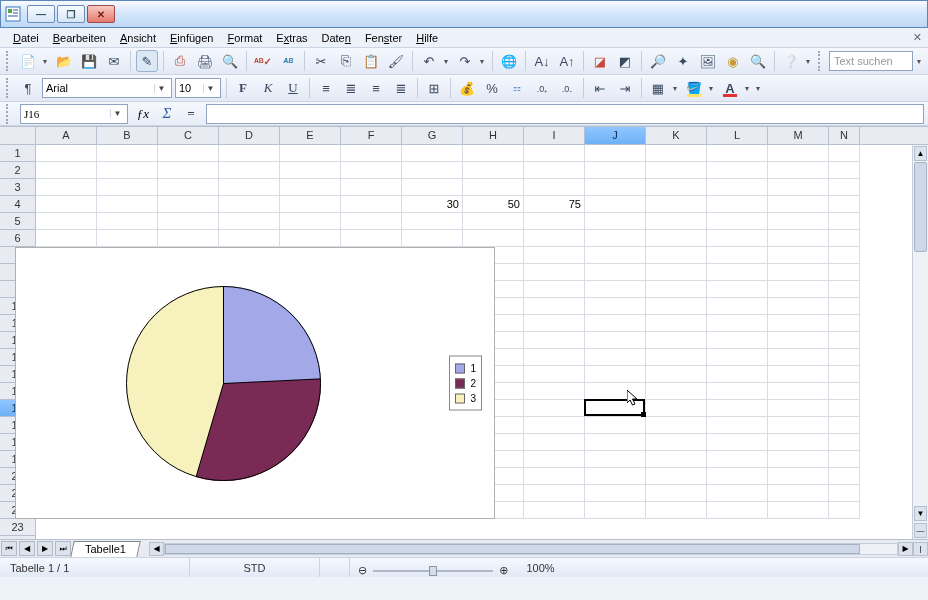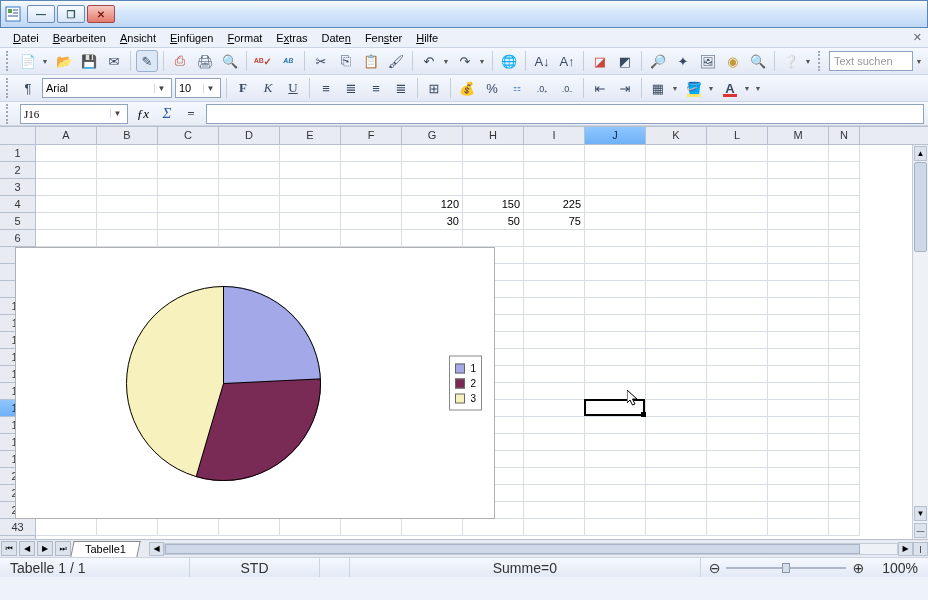--- a/index.html
+++ b/index.html
@@ -73,21 +73,21 @@
 .tabrow { height: 18px; background:#e8ecf2; border-top:1px solid #b6c0cf; display:flex; align-items:stretch;}
 .tabnav { display:flex;}
 .tabnav .nb { width:16px; border:1px solid #b0b8c6; margin:1px; font-size:8px; display:flex; align-items:center; justify-content:center; background:#dde3ed; cursor:pointer;}
 .sheettab { background:#fff; border:1px solid #888; border-bottom:none; padding: 1px 12px; font-size:11px; margin-top:1px; cursor:pointer; border-radius: 0 0 0 0; transform: skewX(-12deg);}
 .sheettab span { display:inline-block; transform: skewX(12deg);}
 .hscroll { flex:1; display:flex; align-items:center; margin-left:10px;}
 .hscroll .track { flex:1; height:12px; background:#eef1f6; border:1px solid #c5cddb; position:relative;}
 .hscroll .btn { width:15px; height:14px; background:#dde3ed; border:1px solid #b6c0cf; font-size:8px; display:flex; align-items:center; justify-content:center; cursor:pointer;}
 
 
-.statusbar { height: 20px; background: linear-gradient(#f5f8fe,#e3e9f5); border-top:1px solid #cbd4e3; display:flex; align-items:center; font-size:14px; color:#333;}
+.statusbar { height: 20px; background: linear-gradient(#f5f8fe,#e3e9f5); border-top:1px solid #cbd4e3; display:flex; align-items:flex-end; font-size:11px; color:#333;}
 .statusbar .seg { padding: 0 10px; border-right:1px solid #cbd4e3; height:100%; display:flex; align-items:center;}
 .statusbar .flex { flex:1;}
 .zoomslider { display:flex; align-items:center; gap:6px; padding: 0 8px;}
 .zoomslider .line { width:120px; height:2px; background:#aeb8c8; position:relative;}
 .zoomslider .knob { position:absolute; left:50%; top:-4px; width:8px; height:10px; background:#d6deea; border:1px solid #8a97a9; transform:translateX(-50%);}
 .cursor { position:absolute; width:12px; height:18px; pointer-events:none;}
 </style>
 </head>
 <body>
 
@@ -261,21 +261,21 @@
         <div class="rh">13</div>
         <div class="rh">14</div>
         <div class="rh">15</div>
         <div class="rh sel">16</div>
         <div class="rh">17</div>
         <div class="rh">18</div>
         <div class="rh">19</div>
         <div class="rh">20</div>
         <div class="rh">21</div>
         <div class="rh">22</div>
-        <div class="rh">43</div>
+        <div class="rh">23</div>
       </div>
     <div class="cells">
         <div class="row">
           <div class="cell"></div>
           <div class="cell"></div>
           <div class="cell"></div>
           <div class="cell"></div>
           <div class="cell"></div>
           <div class="cell"></div>
           <div class="cell"></div>
@@ -306,36 +306,20 @@
         <div class="row">
           <div class="cell"></div>
           <div class="cell"></div>
           <div class="cell"></div>
           <div class="cell"></div>
           <div class="cell"></div>
           <div class="cell"></div>
           <div class="cell"></div>
           <div class="cell"></div>
           <div class="cell"></div>
-          <div class="cell"></div>
-          <div class="cell"></div>
-          <div class="cell"></div>
-          <div class="cell"></div>
-          <div class="cell" style="width: 31px;"></div>
-        </div>
-        <div class="row">
-          <div class="cell"></div>
-          <div class="cell"></div>
-          <div class="cell"></div>
-          <div class="cell"></div>
-          <div class="cell"></div>
-          <div class="cell"></div>
-          <div class="cell">120</div>
-          <div class="cell">150</div>
-          <div class="cell">225</div>
           <div class="cell"></div>
           <div class="cell"></div>
           <div class="cell"></div>
           <div class="cell"></div>
           <div class="cell" style="width: 31px;"></div>
         </div>
         <div class="row">
           <div class="cell"></div>
           <div class="cell"></div>
           <div class="cell"></div>
@@ -697,21 +681,20 @@
       </div>
     <div class="btn">▶</div>
     <div class="btn">|</div>
   </div>
 </div>
 
 <div class="statusbar">
   <div class="seg" style="width:190px;">Tabelle 1 / 1</div>
   <div class="seg" style="width:130px;justify-content:center;">STD</div>
   <div class="seg" style="width:30px;"></div>
-  <div class="seg flex" style="justify-content:center;">Summe=0</div>
   <div class="zoomslider">
     <span>⊖</span>
     <div class="line">
         <div class="knob"></div>
       </div>
     <span>⊕</span>
   </div>
   <div class="seg" style="border:none;">100%</div>
 </div>
 

